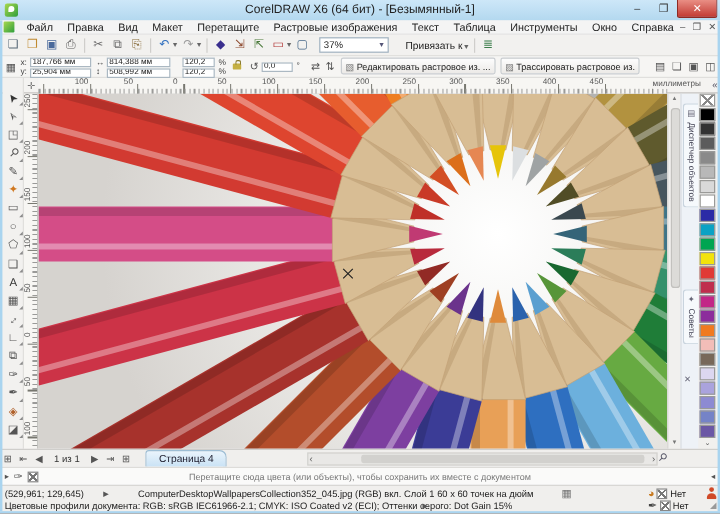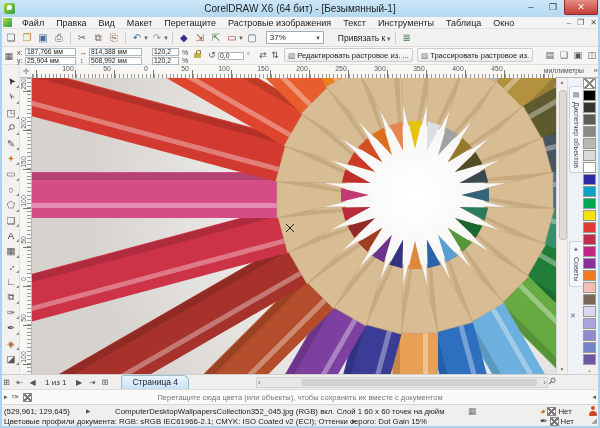--- a/index.html
+++ b/index.html
@@ -126,23 +126,24 @@
   <div class="menubar">
     <div class="mb-icon"></div>
     <div id="menu-items" style="display:flex;">
         <div class="menu-item">Файл</div>
         <div class="menu-item">Правка</div>
         <div class="menu-item">Вид</div>
         <div class="menu-item">Макет</div>
         <div class="menu-item">Перетащите</div>
         <div class="menu-item">Растровые изображения</div>
         <div class="menu-item">Текст</div>
+        <div class="menu-item">Таблица</div>
         <div class="menu-item">Инструменты</div>
-        <div class="menu-item">Таблица</div>
         <div class="menu-item">Окно</div>
+        <div class="menu-item">Справка</div>
       </div>
     <div class="mdi">
       <span>–</span>
       <span>❐</span>
       <span>✕</span>
     </div>
   </div>
 
   <div class="toolbar">
     <div id="tb-icons" style="display:flex;align-items:center;margin-left:3px;">

